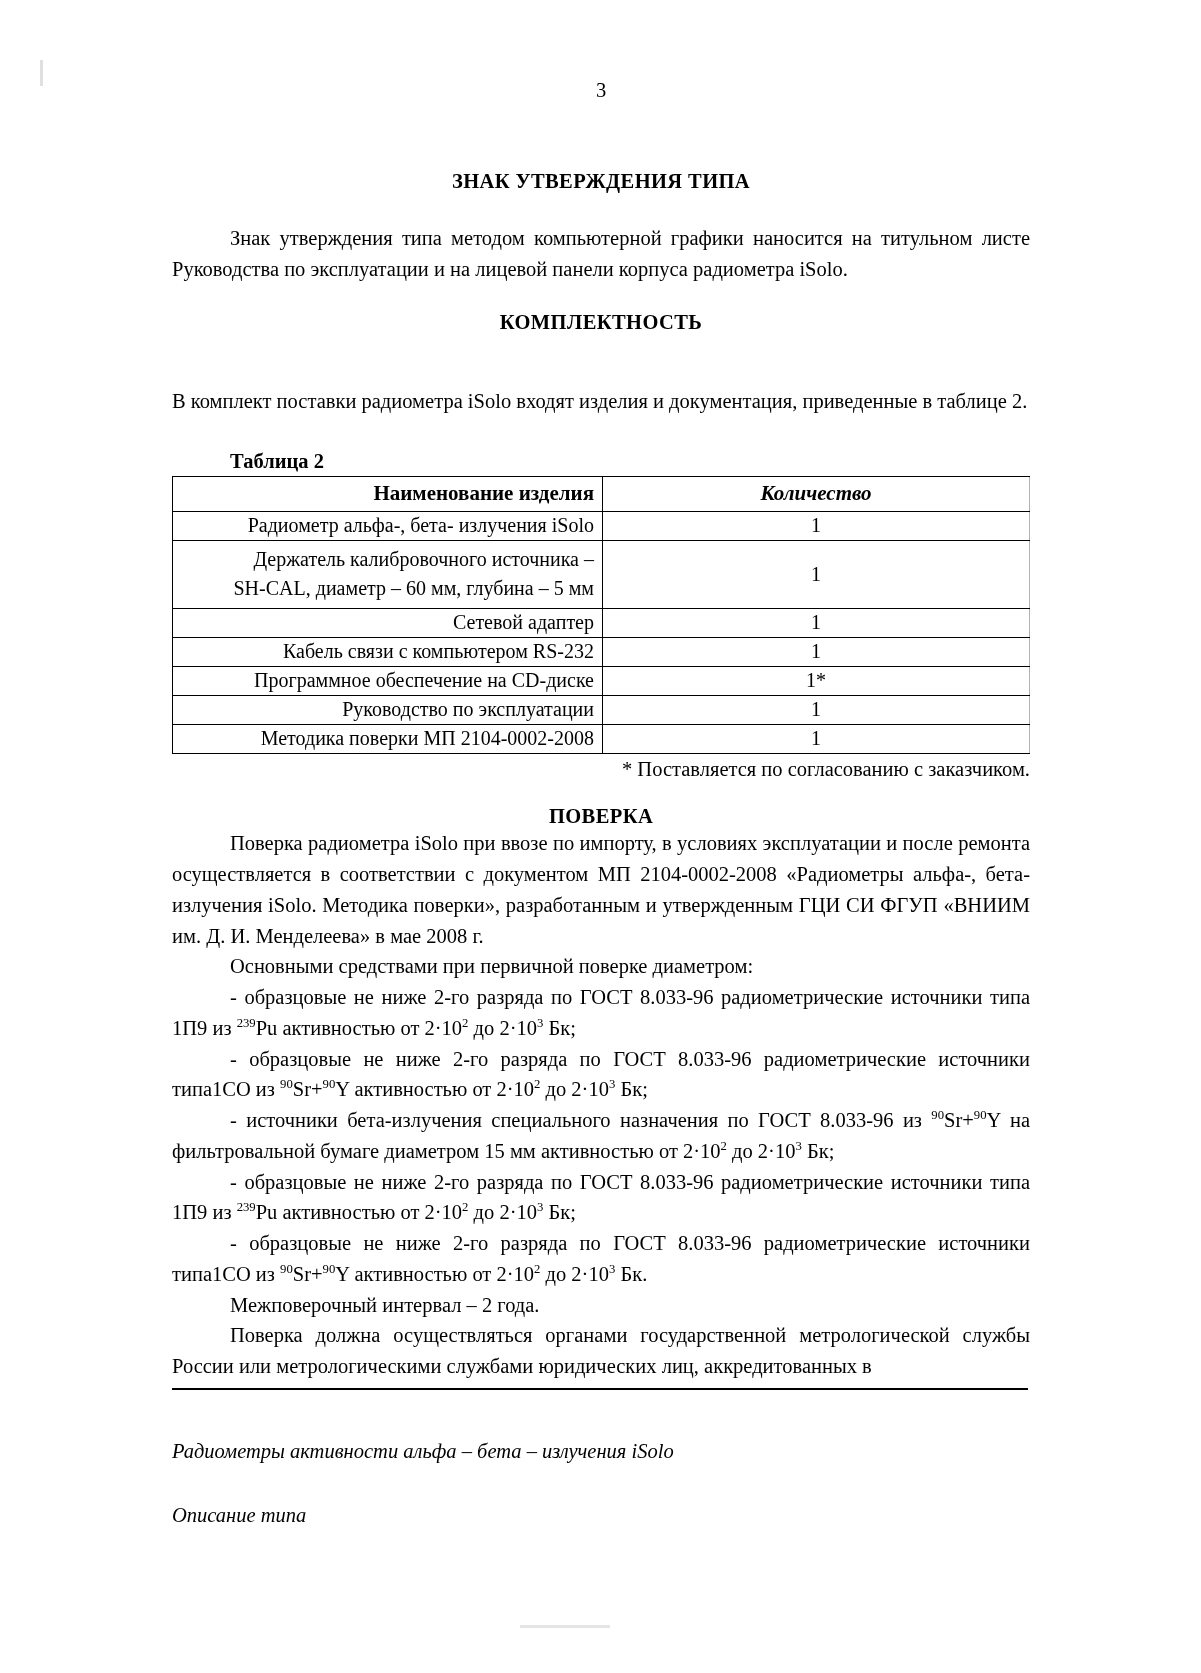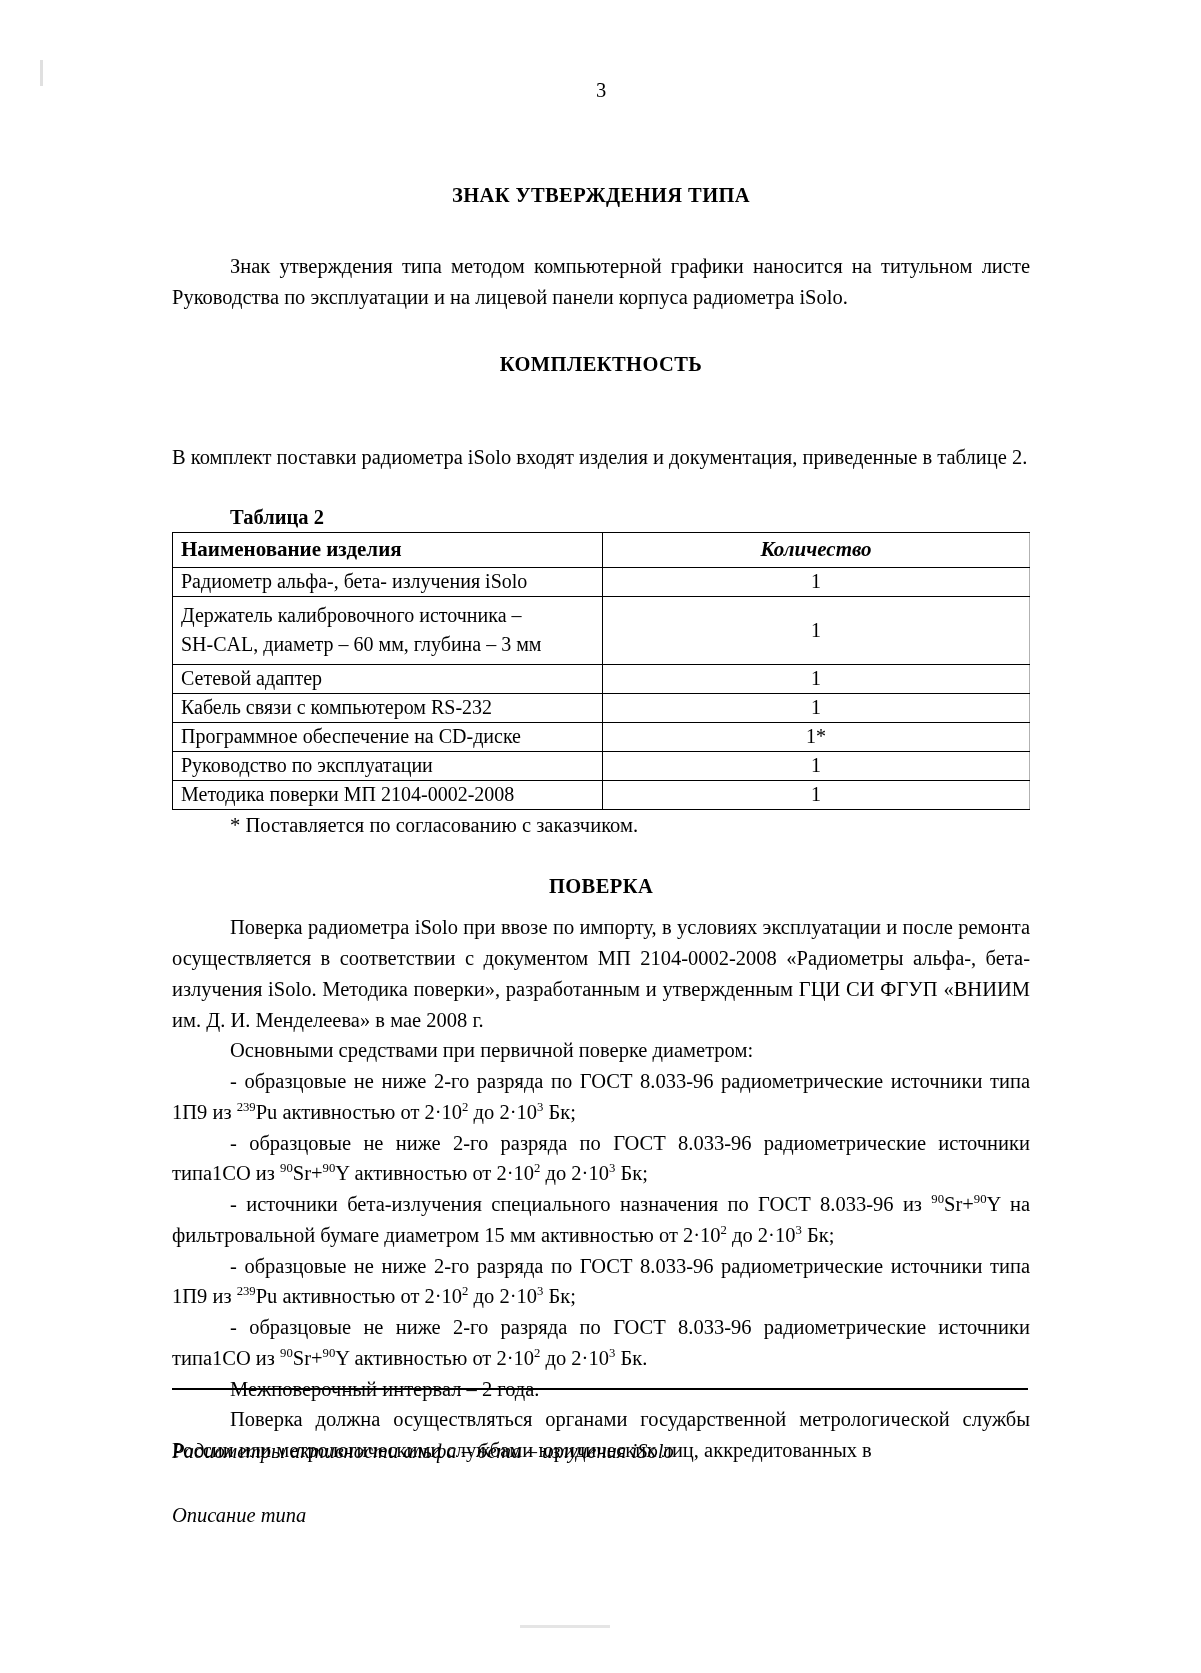--- a/index.html
+++ b/index.html
@@ -38,21 +38,21 @@
     font-size: 20.5px;
     line-height: 1;
   }
 
   
   .section-heading {
     text-align: center;
     font-weight: bold;
     font-size: 20.5px;
     letter-spacing: 0.4px;
-    margin: 14px;
+    margin: 0;
   }
 
   .body-text {
     font-size: 20.5px;
     line-height: 1.5;
     margin: 0;
     text-align: justify;
     text-justify: inter-word;
   }
   .indent {
@@ -78,21 +78,21 @@
     border-collapse: collapse;
     width: 858px;
     table-layout: fixed;
   }
   table.kit-table td, table.kit-table th {
     border: 1px solid #000000;
     font-size: 20px;
     padding: 2px 8px 3px 8px;
     vertical-align: middle;
     font-weight: normal;
-    text-align: left;
+    text-align: right;
   }
   table.kit-table th {
     font-weight: bold;
     font-size: 21px;
     padding-top: 4px;
     padding-bottom: 5px;
   }
   table.kit-table .col-qty {
     width: 410px;
     text-align: center;
@@ -108,20 +108,21 @@
   }
   
   table.kit-table th.col-qty,
   table.kit-table td.qty {
     border-right: 1px solid rgba(0,0,0,0.30);
   }
 
   .table-note {
     font-size: 20.5px;
     margin: 4px 0 0 58px;
+    text-align: right;
   }
 
   
   .footer-rule {
     position: absolute;
     left: 172px;
     top: 1388px;
     width: 856px;
     height: 0;
     border-top: 2px solid #000000;
@@ -187,21 +188,21 @@
           <th>Наименование изделия</th>
           <th class="col-qty">Количество</th>
         </tr>
       </thead>
       <tbody>
         <tr>
           <td>Радиометр альфа-, бета- излучения  iSolo</td>
           <td class="qty">1</td>
         </tr>
         <tr class="tall">
-          <td><span>Держатель калибровочного источника –</span><br><span>SH-CAL, диаметр – 60 мм, глубина – 3 мм</span></td>
+          <td><span>Держатель калибровочного источника –</span><br><span>SH-CAL, диаметр – 60 мм, глубина – 5 мм</span></td>
           <td class="qty">1</td>
         </tr>
         <tr>
           <td>Сетевой адаптер</td>
           <td class="qty">1</td>
         </tr>
         <tr>
           <td>Кабель связи с компьютером  RS-232</td>
           <td class="qty">1</td>
         </tr>

